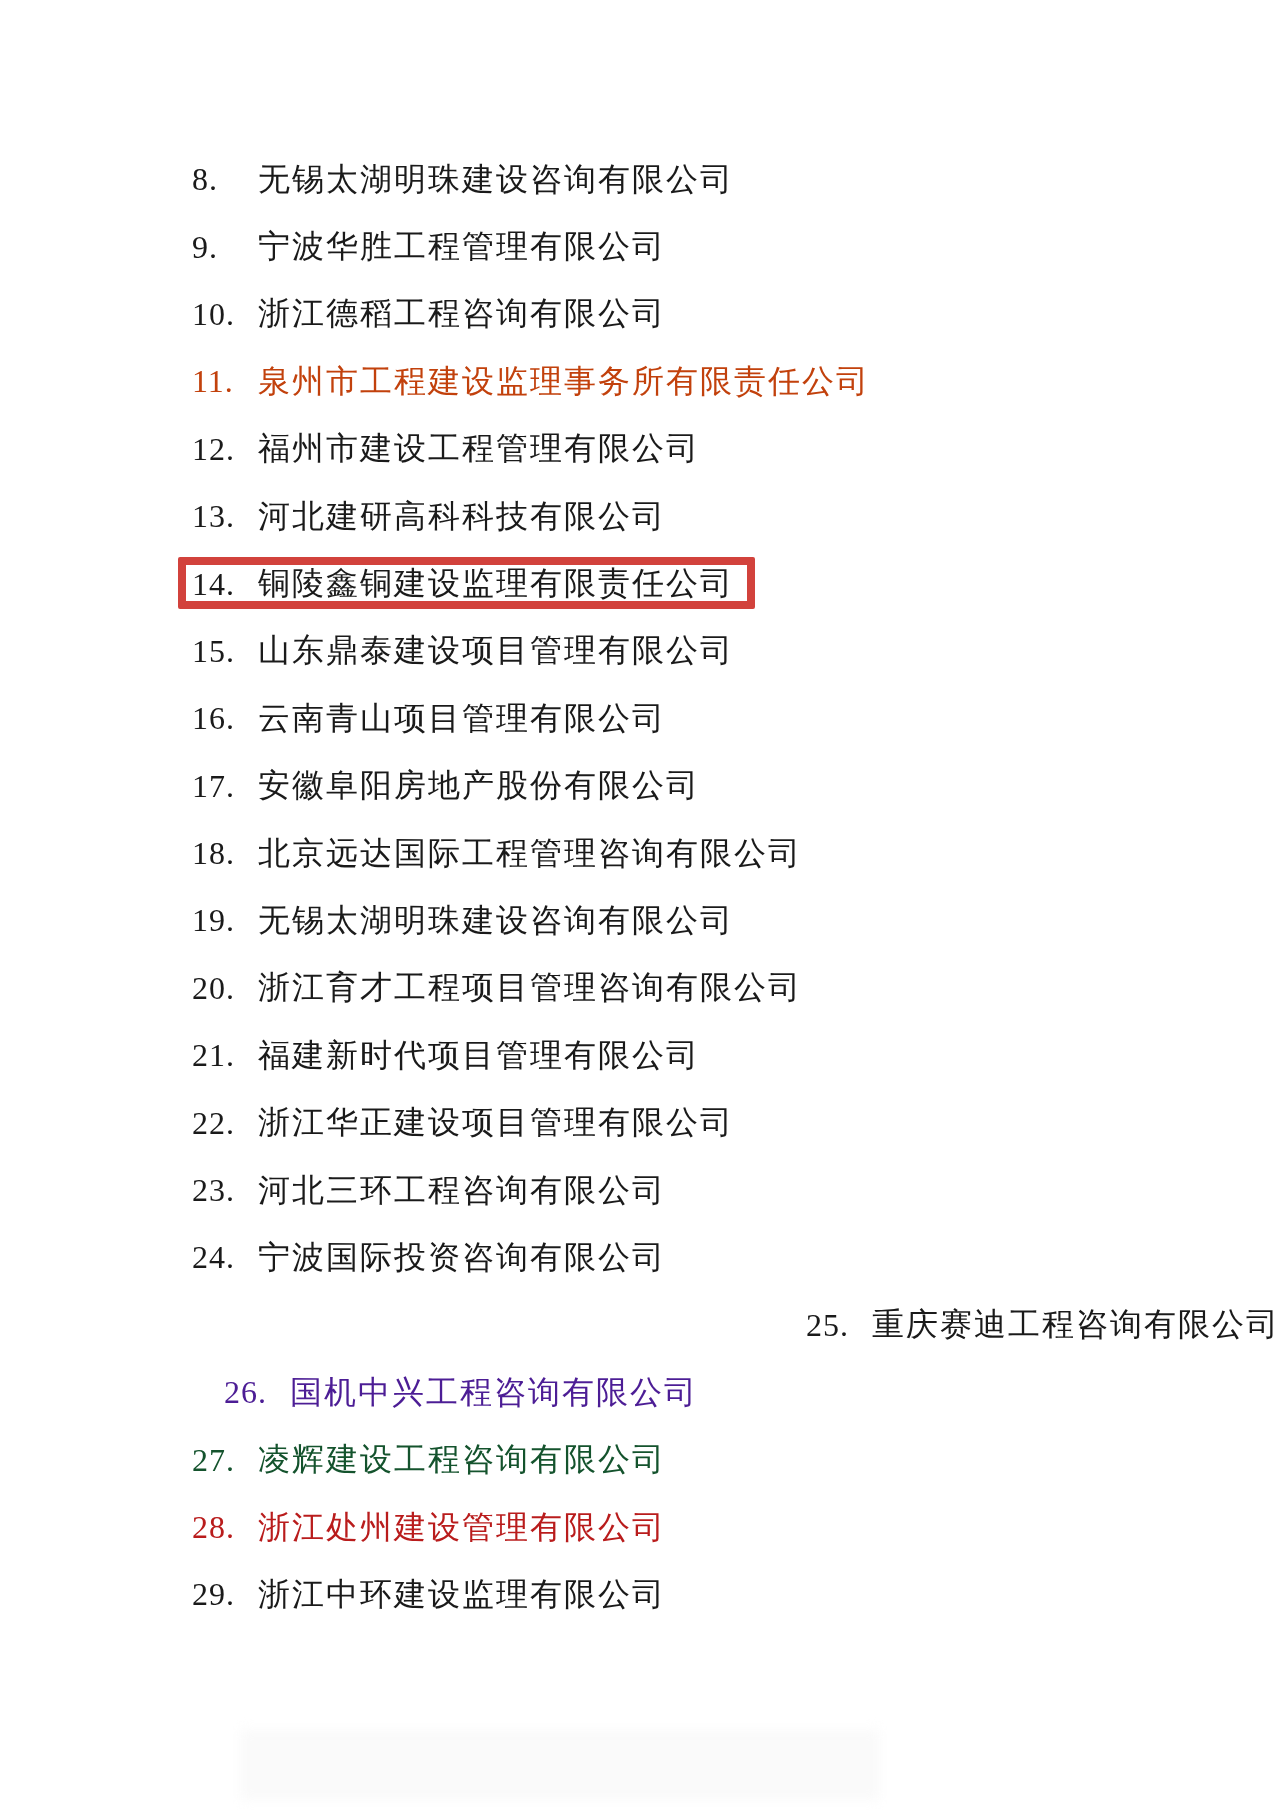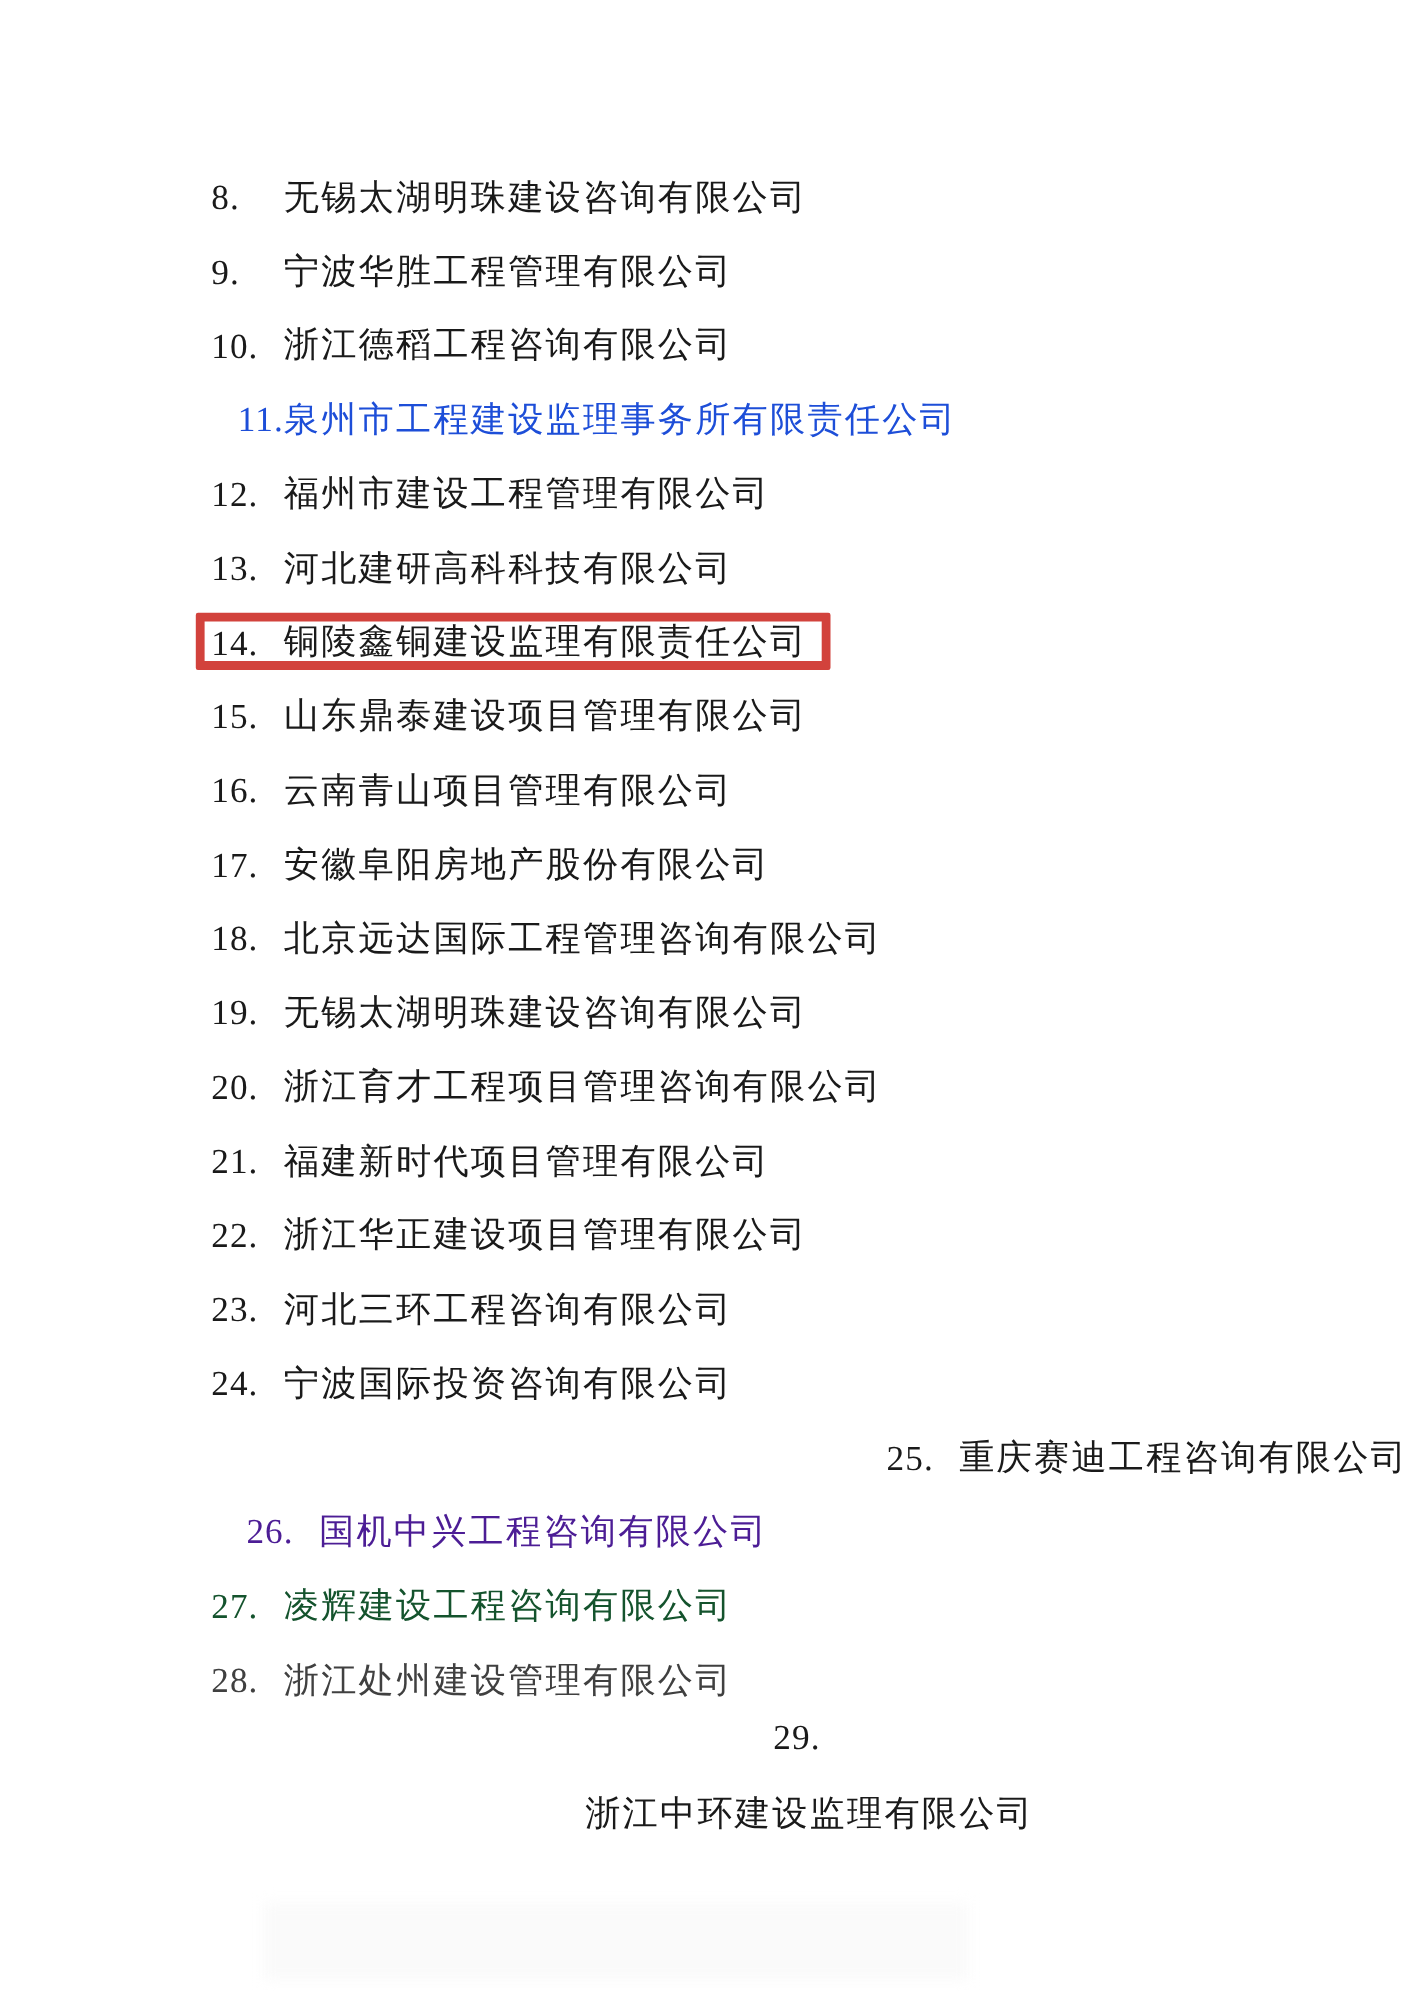--- a/index.html
+++ b/index.html
@@ -73,21 +73,21 @@
         <span class="company">无锡太湖明珠建设咨询有限公司</span>
       </div>
       <div class="row" style="color: rgb(26, 26, 26);">
         <span class="num">9.</span>
         <span class="company">宁波华胜工程管理有限公司</span>
       </div>
       <div class="row" style="color: rgb(26, 26, 26);">
         <span class="num">10.</span>
         <span class="company">浙江德稻工程咨询有限公司</span>
       </div>
-      <div class="row" style="color: #1d4ed8; text-align: right;">
+      <div class="row" style="color: #c2410c;">
         <span class="num">11.</span>
         <span class="company">泉州市工程建设监理事务所有限责任公司</span>
       </div>
       <div class="row" style="color: rgb(26, 26, 26);">
         <span class="num">12.</span>
         <span class="company">福州市建设工程管理有限公司</span>
       </div>
       <div class="row" style="color: rgb(26, 26, 26);">
         <span class="num">13.</span>
         <span class="company">河北建研高科科技有限公司</span>
@@ -142,23 +142,23 @@
         <span class="company">重庆赛迪工程咨询有限公司</span>
       </div>
       <div class="row" style="color: #4c1d95; margin-left: 32px;">
         <span class="num">26.</span>
         <span class="company">国机中兴工程咨询有限公司</span>
       </div>
       <div class="row" style="color: #14532d;">
         <span class="num">27.</span>
         <span class="company">凌辉建设工程咨询有限公司</span>
       </div>
-      <div class="row" style="color: #404040;">
+      <div class="row" style="color: #b91c1c;">
         <span class="num">28.</span>
         <span class="company">浙江处州建设管理有限公司</span>
       </div>
-      <div class="row" style="color: rgb(26, 26, 26); flex-direction: column;">
+      <div class="row" style="color: rgb(26, 26, 26);">
         <span class="num">29.</span>
         <span class="company">浙江中环建设监理有限公司</span>
       </div>
     </div>
   <div class="scan-smudge"></div>
 </div>
 
 </body></html>

